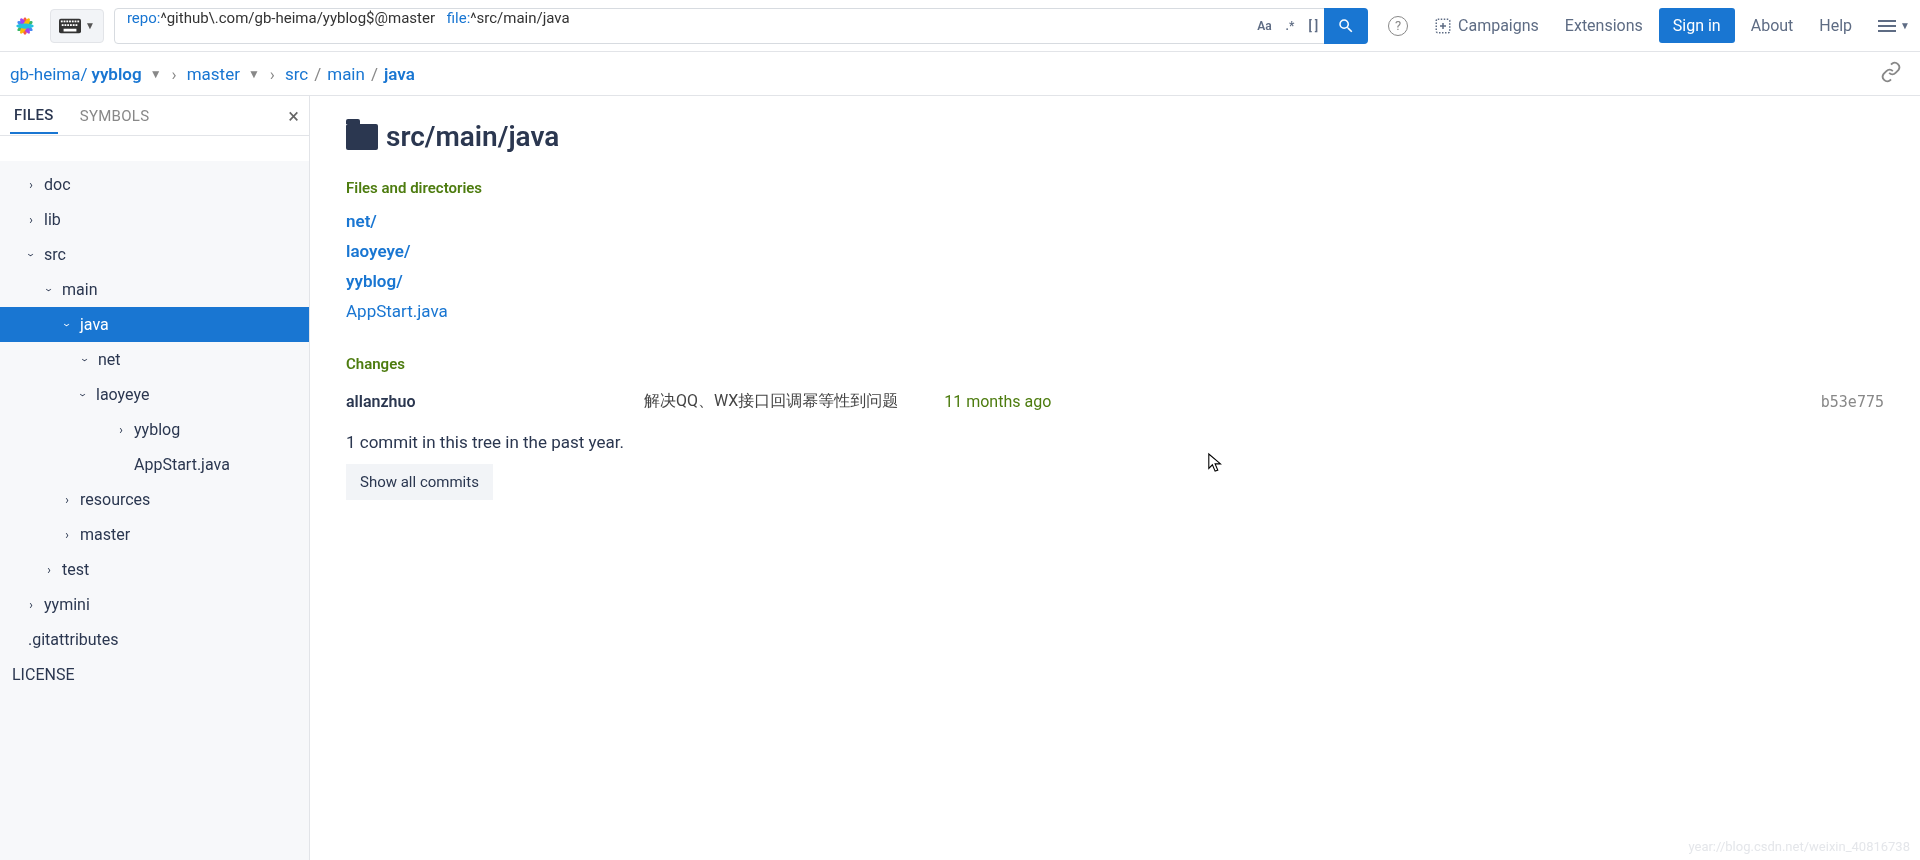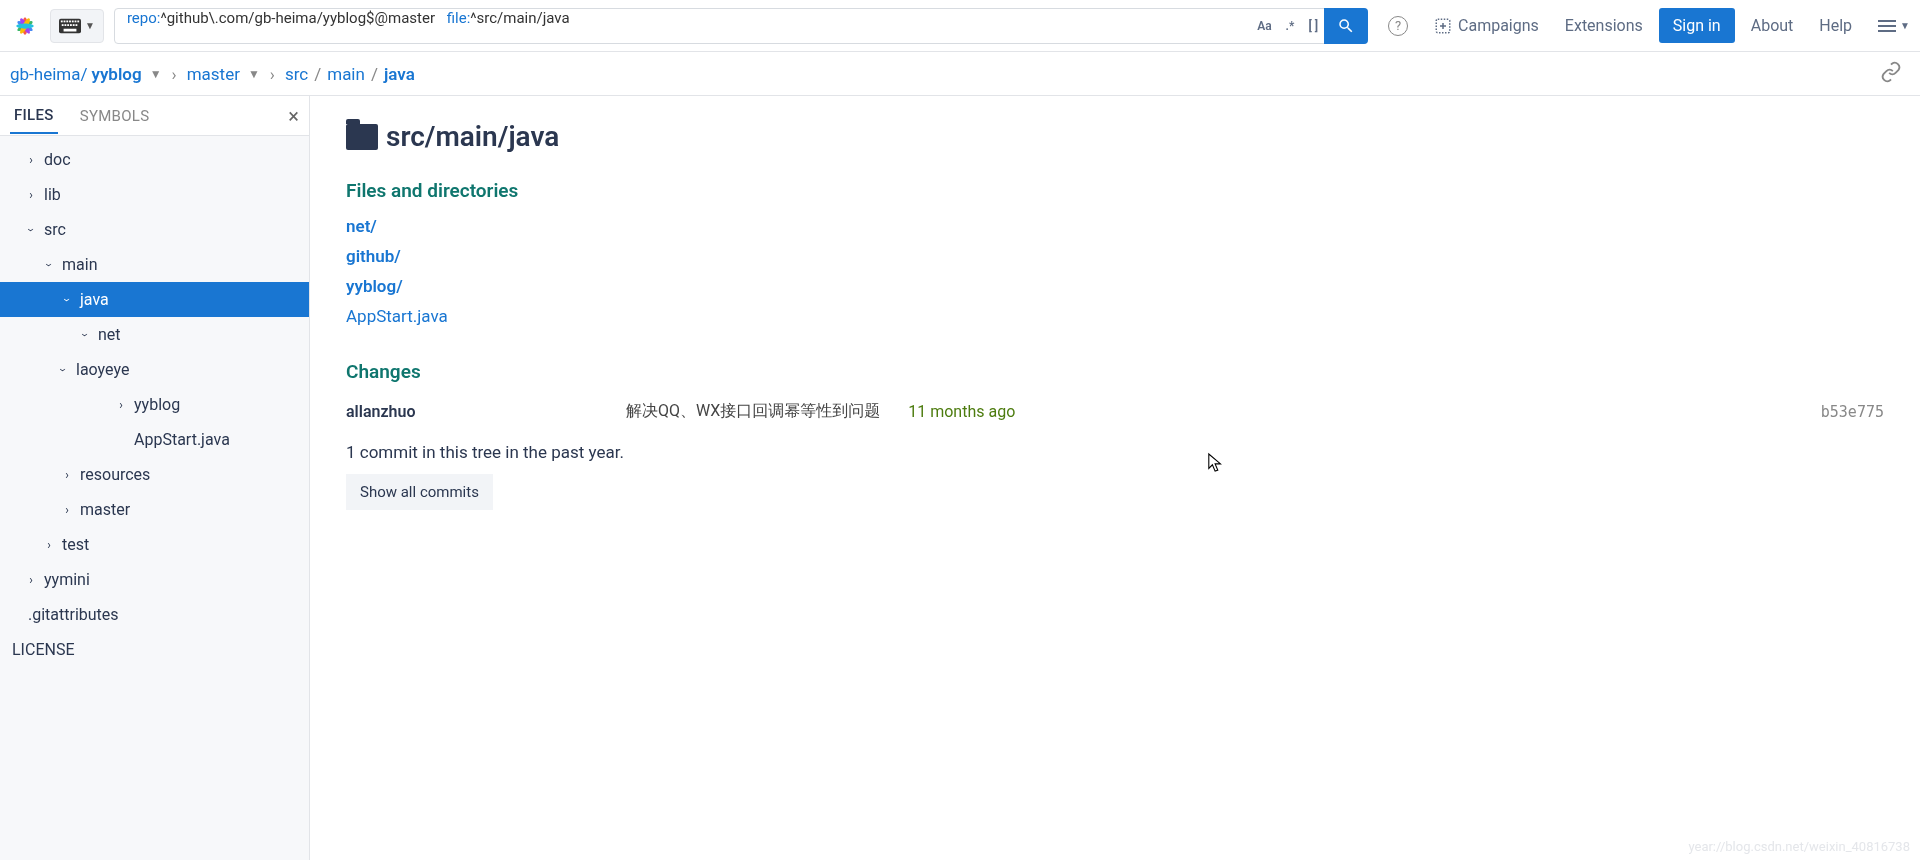--- a/index.html
+++ b/index.html
@@ -29,42 +29,42 @@
 .crumb { display:flex; align-items:center; height:44px; padding:0 10px; border-bottom:1px solid #e2e4e8; font-size:17px; color:#1976d2; justify-content:space-between; }
 .crumb-left { display:flex; align-items:center; gap:4px; }
 .crumb a { color:#1976d2; cursor:pointer; }
 .crumb .sep { color:#888; margin:0 6px; }
 .crumb .bold { font-weight:600; }
 .dd { color:#888; font-size:12px; margin-left:4px; }
 .link-icon { color:#888; cursor:pointer; margin-right:8px; }
 
 
 .body { display:flex; height:calc(100vh - 96px); }
-.side { width:310px; border-right:1px solid #e2e4e8; display:flex; flex-direction:column; }
+.side { width:310px; border-right:1px solid #e2e4e8; display:flex; flex-direction:column;gap:25px; }
 .tabs { display:flex; align-items:center; border-bottom:1px solid #e2e4e8; padding:0 10px; height:40px; position:relative; }
 .tab { padding:8px 4px; margin-right:18px; color:#888; cursor:pointer; font-size:15px; letter-spacing:.3px; }
 .tab.active { color:#2b3750; font-weight:500; border-bottom:2px solid #1976d2; margin-bottom:-1px; }
 .tab-x { margin-left:auto; color:#666; cursor:pointer; font-size:20px; }
 .tree { flex:1; overflow-y:auto; background:#f7f8fa; padding-top:6px; position:relative; }
 .tree::-webkit-scrollbar { width:16px; }
 .tree::-webkit-scrollbar-thumb { background:#c4c8cf; border-radius:2px; }
 .tree-item { display:flex; align-items:center; padding:8px 10px; cursor:pointer; color:#2b3750; font-size:16px; }
 .tree-item.sel { background:#1976d2; color:#fff; }
 .tree-item .chev { width:14px; display:inline-block; text-align:center; margin-right:6px; font-size:12px; }
 
 
 .main { flex:1; padding:24px 36px; overflow-y:auto; }
 .title { display:flex; align-items:center; gap:8px; font-size:28px; font-weight:600; color:#2b3750; margin-bottom:26px; }
 .folder-ic { width:32px; height:26px; background:#2b3750; border-radius:2px; position:relative; }
 .folder-ic::before { content:""; position:absolute; top:-5px; left:0; width:14px; height:5px; background:#2b3750; border-radius:2px 2px 0 0; }
-.sec-h { font-size:19px; font-weight:600; margin-bottom:14px; color:#0f766e; }
+.sec-h { font-size:15px; font-weight:600; margin-bottom:14px; color:#4d7c0f; }
 .flist a { display:block; color:#1976d2; font-size:17px; font-weight:600; margin-bottom:10px; cursor:pointer; }
 .flist a.file { font-weight:400; }
 .sec2 { margin-top:34px; }
-.commit-row { display:flex; align-items:center; gap:20px; margin-top:18px; font-size:16px; }
+.commit-row { display:flex; align-items:center; gap:38px; margin-top:18px; font-size:16px; }
 .author { font-weight:600; color:#2b3750; min-width:260px; }
 .msg { color:#444; }
 .when { color:#4d7c0f; margin-left:8px; }
 .hash { margin-left:auto; font-family:Menlo,Monaco,Consolas,monospace; color:#888; font-size:15px; }
 .summary { margin-top:20px; font-size:17px; color:#2b3750; }
 .showall { margin-top:12px; background:#f2f4f7; border:none; padding:9px 14px; font-size:15px; cursor:pointer; color:#2b3750; }
 .watermark { position:fixed; bottom:6px; right:10px; color:#e4e6ea; font-size:13px; }
 
 .q-repo { color:#1976d2; }
 .q-file { color:#1976d2;margin-left:8px; }
@@ -192,21 +192,21 @@
           <span>main</span>
         </div>
       <div class="tree-item sel" style="padding-left:60px">
           <span class="chev" style="transform:rotate(90deg);display:inline-block;">›</span>
           <span>java</span>
         </div>
       <div class="tree-item" style="padding-left:78px">
           <span class="chev" style="transform:rotate(90deg);display:inline-block;">›</span>
           <span>net</span>
         </div>
-      <div class="tree-item" style="padding-left:56px">
+      <div class="tree-item" style="padding-left:76px">
           <span class="chev" style="transform:rotate(90deg);display:inline-block;">›</span>
           <span>laoyeye</span>
         </div>
       <div class="tree-item" style="padding-left:114px">
           <span class="chev">›</span>
           <span>yyblog</span>
         </div>
       <div class="tree-item" style="padding-left:114px">
           <span class="chev"></span>
           <span>AppStart.java</span>
@@ -237,21 +237,21 @@
   </div>
 
   <div class="main">
     <div class="title">
       <div class="folder-ic"></div>
       <span>src/main/java</span>
     </div>
     <div class="sec-h">Files and directories</div>
     <div class="flist">
       <a>net/</a>
-      <a>github/</a>
+      <a>laoyeye/</a>
       <a>yyblog/</a>
       <a class="file">AppStart.java</a>
     </div>
     <div class="sec2">
       <div class="sec-h">Changes</div>
       <div class="commit-row">
         <span class="author">allanzhuo</span>
         <span class="msg">解决QQ、WX接口回调幂等性到问题</span>
         <span class="when">11 months ago</span>
         <span class="hash">b53e775</span>

